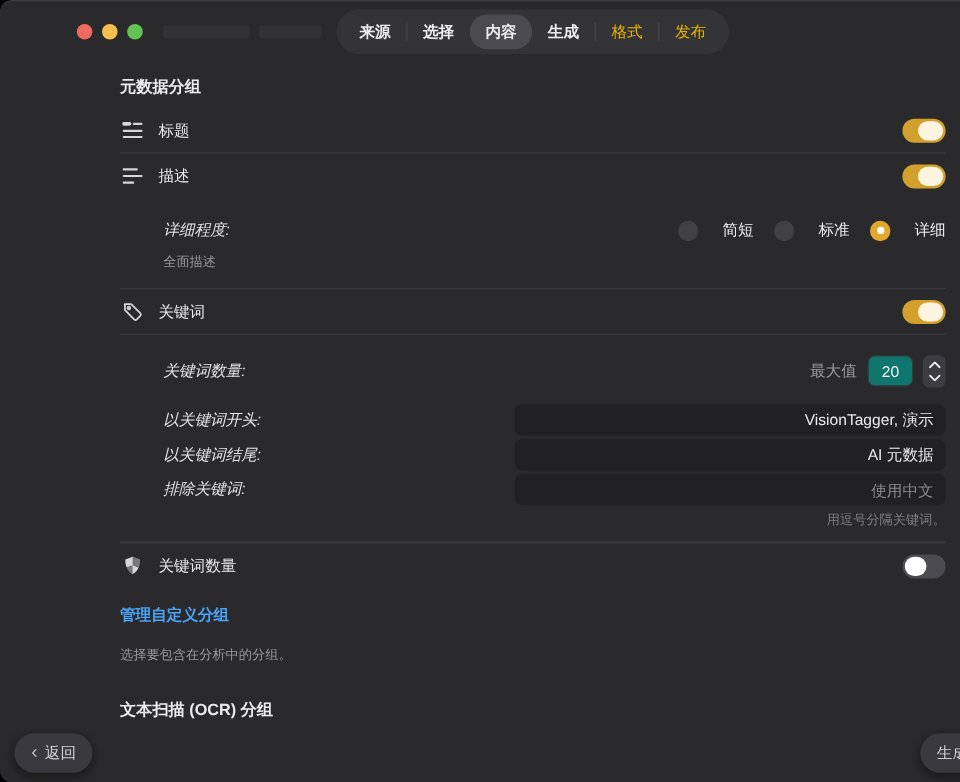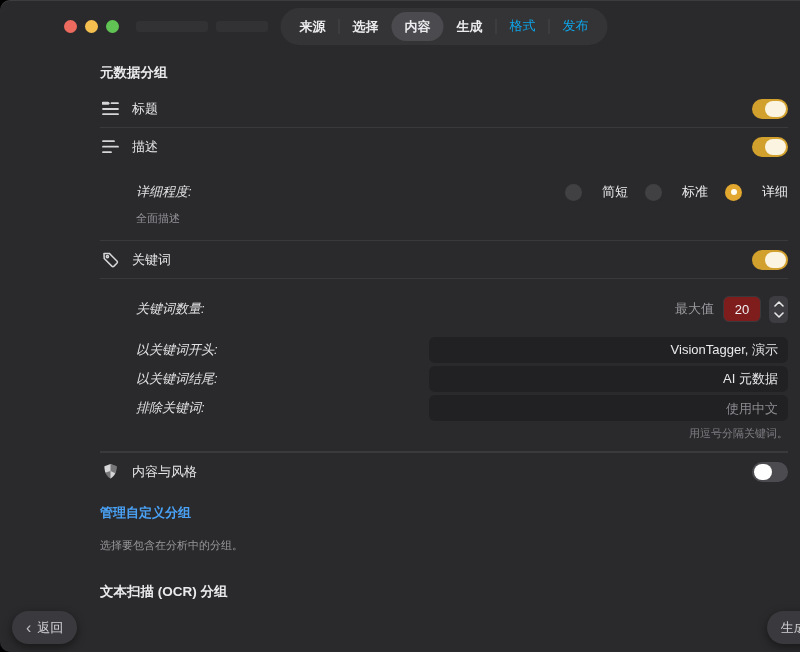--- a/index.html
+++ b/index.html
@@ -12,21 +12,21 @@
   .light{width:13px;height:13px;border-radius:50%;}
   .light.red{background:#ed6a5f;}
   .light.yellow{background:#f4bf4f;}
   .light.green{background:#61c354;}
   .ghost{position:absolute;top:21px;height:11px;border-radius:3px;background:#323234;}
   .g1{left:92px;width:72px;} .g2{left:172px;width:52px;} .g3{left:248px;width:86px;}
   .seg{position:absolute;top:8px;left:50%;transform:translateX(-50%);height:37px;display:flex;align-items:center;
        background:#343436;border-radius:19px;padding:0 6px;}
   .seg .tab{padding:0 13px;height:29px;line-height:29px;font-size:13px;font-weight:600;color:#ececee;border-radius:15px;cursor:default;white-space:nowrap;}
   .seg .tab.selected{background:#4b4b4f;}
-  .seg .tab.disabled{color:#0ea5e9;font-weight:500;font-family:Liberation Mono, monospace;}
+  .seg .tab.disabled{color:#eab308;font-weight:500;}
   .seg .sep{width:1px;height:15px;background:#47474b;}
   
   .content{padding:0 56px;color:#e8e8ea;}
   .section-header{margin-top:12px;font-size:13.5px;font-weight:700;color:#ebebed;}
   .rows{margin-top:8px;}
   .row{height:37px;display:flex;align-items:center;}
   .row .icon{width:20px;display:flex;justify-content:center;margin-right:12px;flex:none;}
   .row .lbl{font-size:13px;color:#e7e7e9;}
   .spacer{flex:1;}
   .divider{height:1px;background:#3a3a3c;}
@@ -43,21 +43,21 @@
   .sub-lbl{font-size:13px;color:#e2e2e5;font-style:italic;}
   .radios{display:flex;align-items:center;gap:17px;}
   .radio{display:flex;align-items:center;gap:20px;}
   .radio .dot{width:17px;height:17px;border-radius:50%;background:#414144;position:relative;}
   .radio.selected .dot{background:#e2a72e;}
   .radio.selected .dot::after{content:"";position:absolute;left:5.5px;top:5.5px;width:6px;height:6px;border-radius:50%;background:#fffdf4;}
   .radio .rlbl{font-size:13px;color:#ececee;}
   .mini-caption{margin-top:4px;margin-bottom:14px;font-size:11px;color:#94949a;}
   .count-row{margin-top:12px;height:36px;display:flex;align-items:center;}
   .max-lbl{font-size:13px;color:#9b9ba0;margin-right:9px;}
-  .value-box{width:36px;height:24px;background:#7f1d1d;border:1px solid #39393c;border-radius:6px;
+  .value-box{width:36px;height:24px;background:#0f766e;border:1px solid #39393c;border-radius:6px;
              display:flex;align-items:center;justify-content:center;font-size:13px;color:#f2f2f4;margin-right:8px;}
   .stepper{width:19px;height:27px;background:#3d3d41;border-radius:5.5px;display:flex;flex-direction:column;align-items:center;justify-content:space-evenly;}
   .fields{margin-top:10px;}
   .field-row{display:flex;align-items:center;height:26px;margin-bottom:3px;}
   .field{margin-left:auto;width:359px;height:26px;background:#212123;border:none;border-radius:6px;
          color:#eaeaec;font-size:13px;text-align:right;padding:0 10px;box-sizing:border-box;outline:none;
          font-family:"Liberation Sans","DejaVu Sans",sans-serif;}
   .field::placeholder{color:#8b8b90;}
   .hint-right{margin-top:5px;margin-bottom:10px;text-align:right;font-size:11px;color:#7f7f85;}
   .link{margin-top:14px;font-size:13px;font-weight:700;color:#4aa2f6;cursor:pointer;}
@@ -212,21 +212,21 @@
       <div class="divider"></div>
 
       <div class="row">
         <span class="icon">
           <svg width="15" height="17" viewBox="0 0 15 17">
             <path d="M7.5 1 13.6 3.2c0 5.4-1.7 9.9-6.1 12.3C3.1 13.1 1.4 8.6 1.4 3.2L7.5 1Z" fill="#d6d6d8"></path>
             <path d="M7.5 1 13.6 3.2c0 2.6-.4 5-1.4 7L7.5 8V1Z" fill="#2a2a2c" opacity="0.55"></path>
             <path d="M7.5 8 1.9 9.8c1 2.5 2.7 4.5 5.6 5.7V8Z" fill="#2a2a2c" opacity="0.55"></path>
           </svg>
         </span>
-        <span class="lbl">内容与风格</span>
+        <span class="lbl">关键词数量</span>
         <div class="spacer"></div>
         <div class="toggle off">
             <div class="knob"></div>
           </div>
       </div>
     </div>
 
     <div class="link">管理自定义分组</div>
     <div class="caption2">选择要包含在分析中的分组。</div>
 

